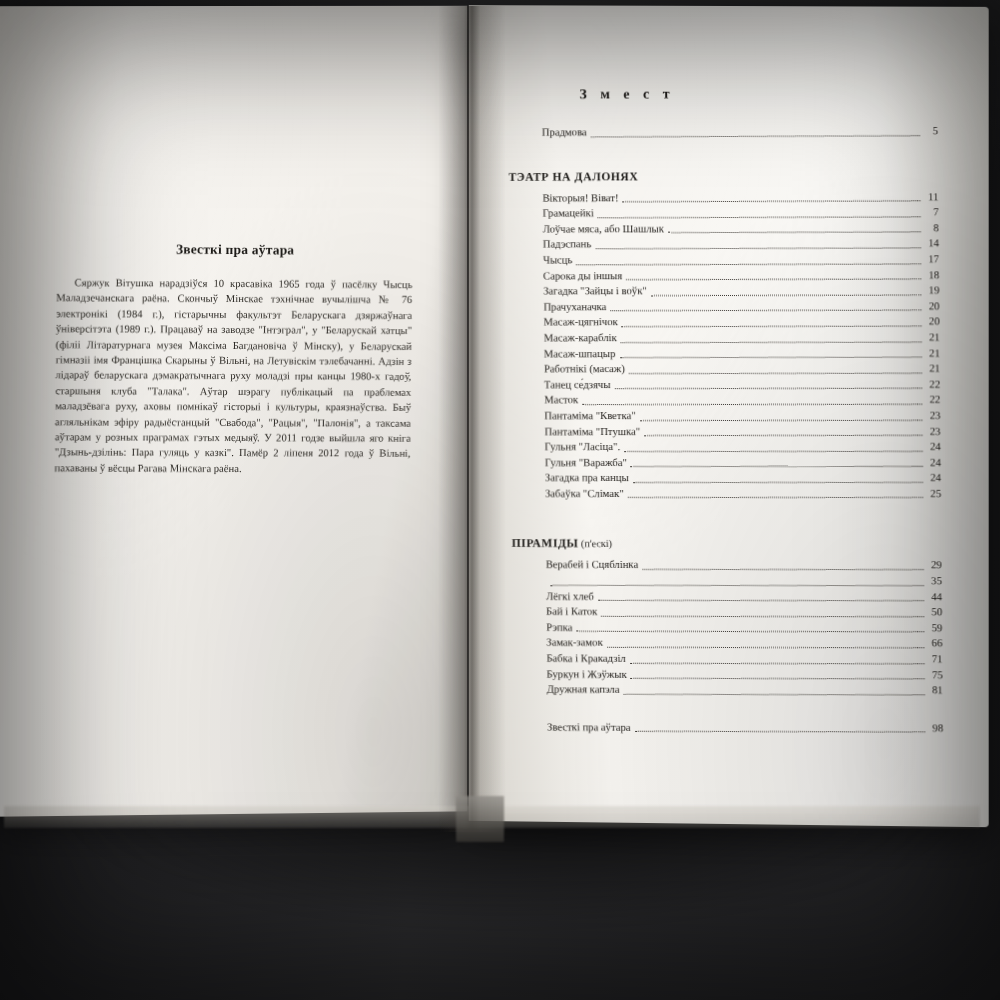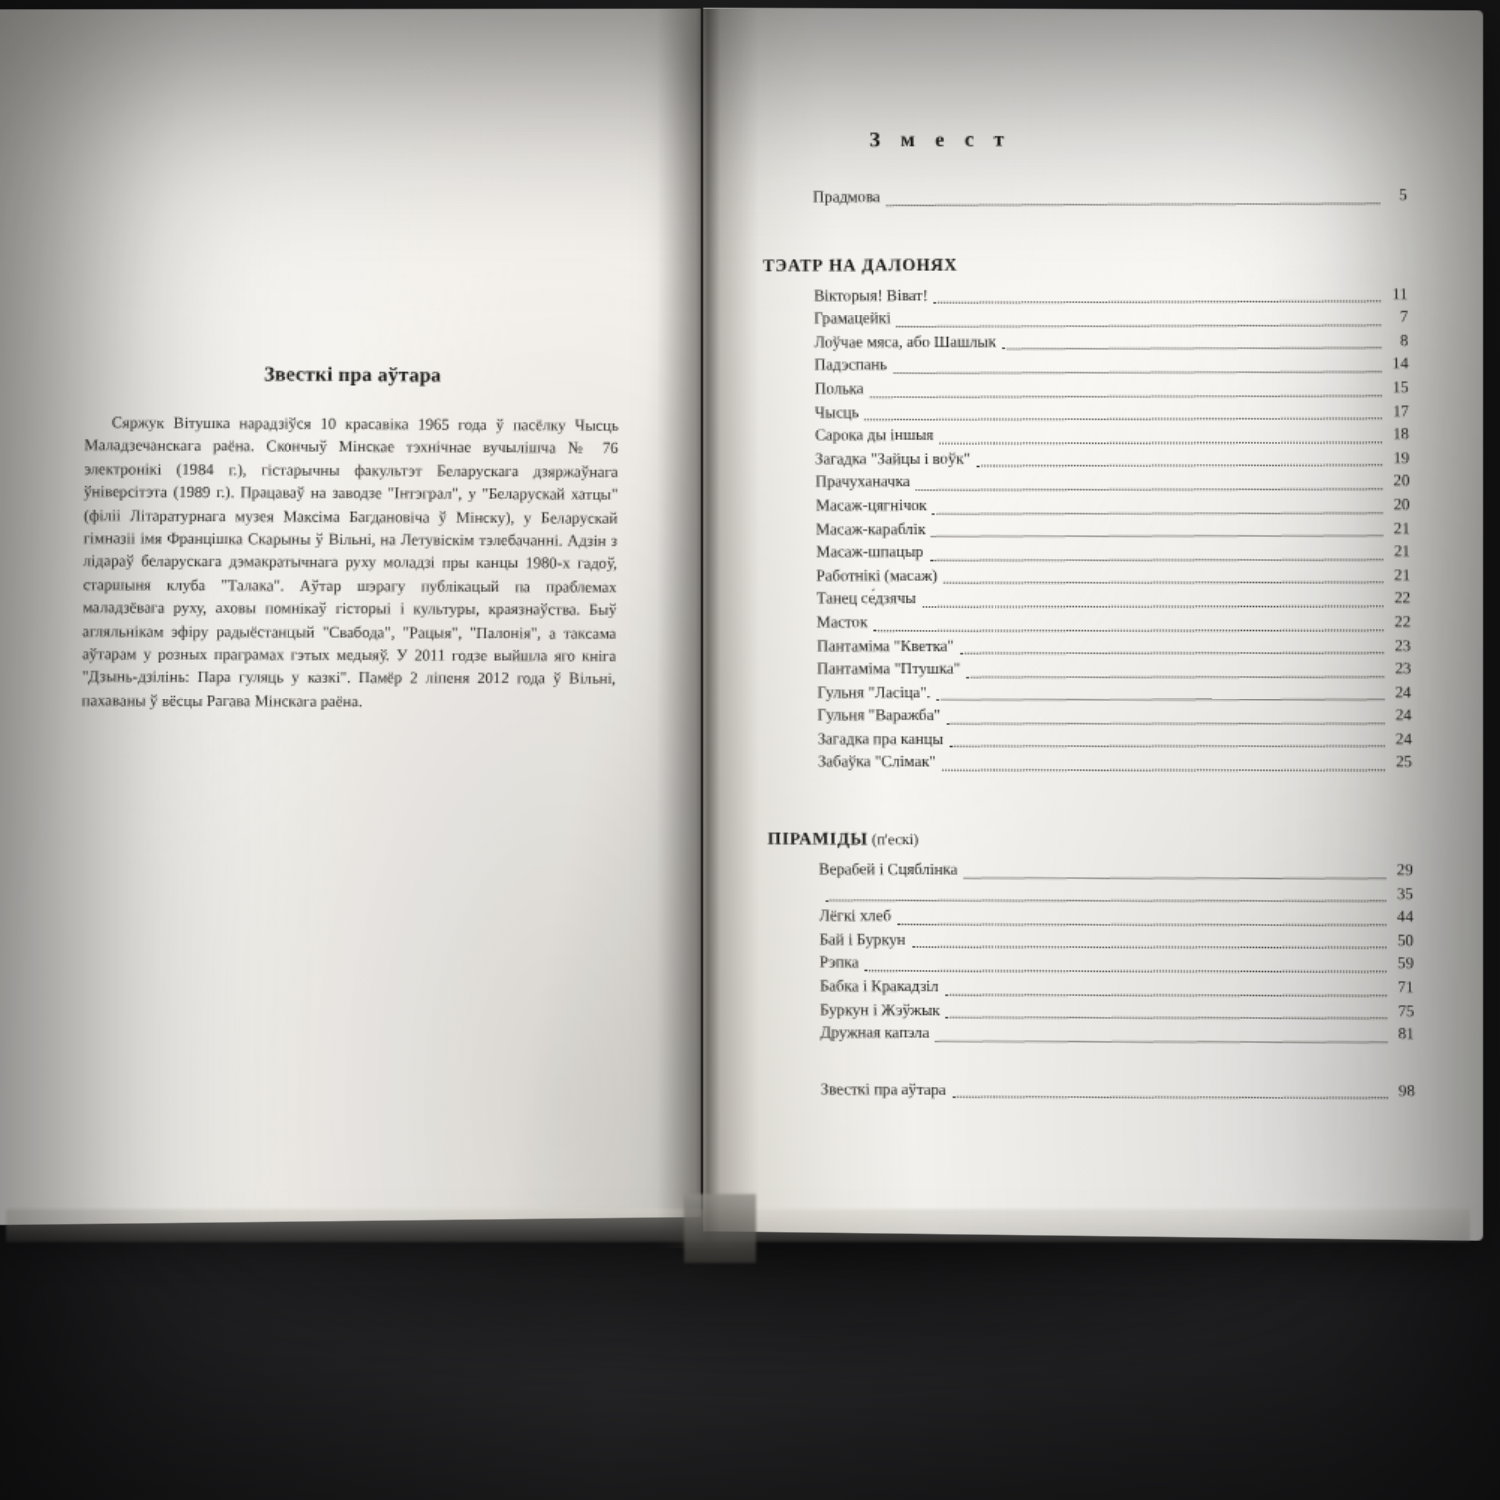--- a/index.html
+++ b/index.html
@@ -244,25 +244,20 @@
               <span class="toc-title">Лоўчае мяса, або Шашлык</span>
               <span class="toc-dots"></span>
               <span class="toc-page">8</span>
             </div>
             <div class="toc-row">
               <span class="toc-title">Падэспань</span>
               <span class="toc-dots"></span>
               <span class="toc-page">14</span>
             </div>
             <div class="toc-row">
-              <span class="toc-title">Полька</span>
-              <span class="toc-dots"></span>
-              <span class="toc-page">15</span>
-            </div>
-            <div class="toc-row">
               <span class="toc-title">Чысць</span>
               <span class="toc-dots"></span>
               <span class="toc-page">17</span>
             </div>
             <div class="toc-row">
               <span class="toc-title">Сарока ды іншыя</span>
               <span class="toc-dots"></span>
               <span class="toc-page">18</span>
             </div>
             <div class="toc-row">
@@ -345,28 +340,33 @@
             <div class="toc-row">
               <span class="toc-dots"></span>
               <span class="toc-page">35</span>
             </div>
             <div class="toc-row">
               <span class="toc-title">Лёгкі хлеб</span>
               <span class="toc-dots"></span>
               <span class="toc-page">44</span>
             </div>
             <div class="toc-row">
-              <span class="toc-title">Бай і Буркун</span>
+              <span class="toc-title">Бай і Каток</span>
               <span class="toc-dots"></span>
               <span class="toc-page">50</span>
             </div>
             <div class="toc-row">
               <span class="toc-title">Рэпка</span>
               <span class="toc-dots"></span>
               <span class="toc-page">59</span>
+            </div>
+            <div class="toc-row">
+              <span class="toc-title">Замак-замок</span>
+              <span class="toc-dots"></span>
+              <span class="toc-page">66</span>
             </div>
             <div class="toc-row">
               <span class="toc-title">Бабка і Кракадзіл</span>
               <span class="toc-dots"></span>
               <span class="toc-page">71</span>
             </div>
             <div class="toc-row">
               <span class="toc-title">Буркун і Жэўжык</span>
               <span class="toc-dots"></span>
               <span class="toc-page">75</span>

